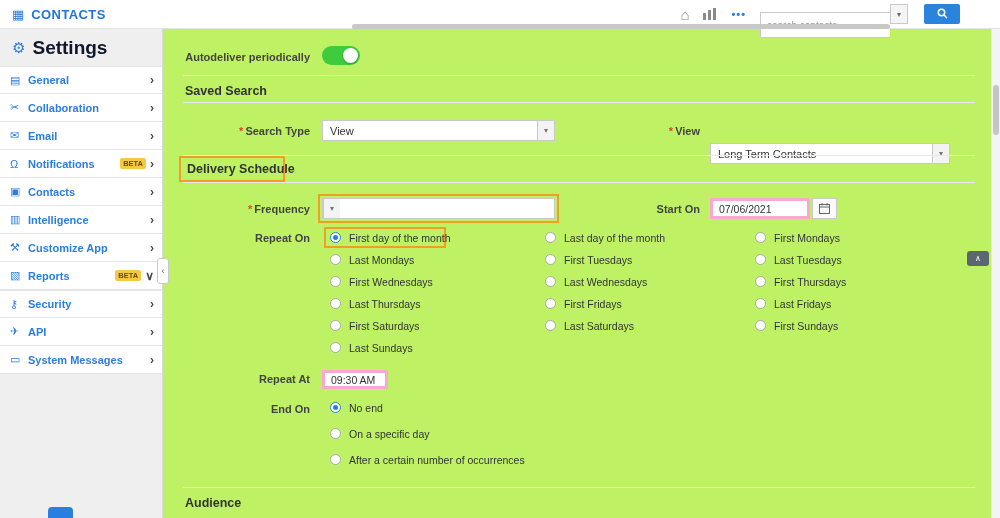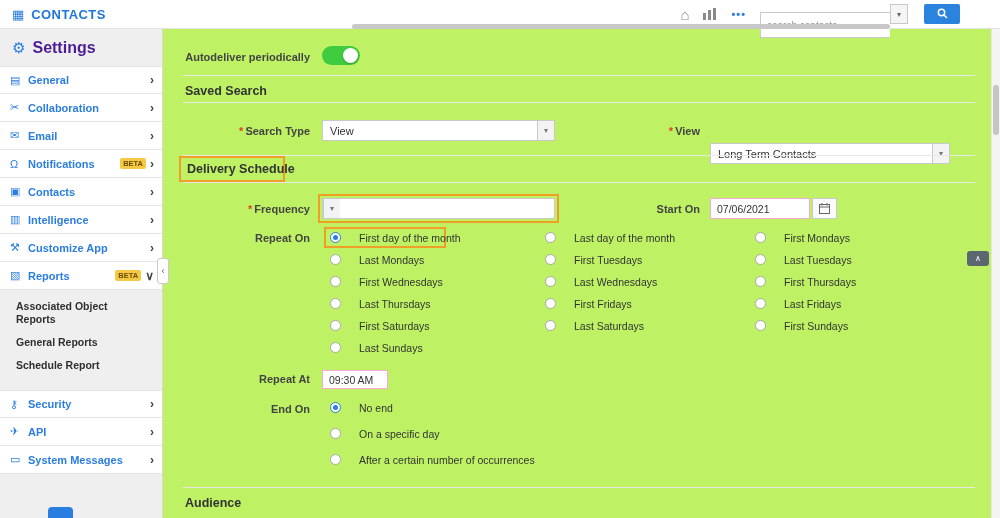--- a/index.html
+++ b/index.html
@@ -23,21 +23,21 @@
   .search-dd { width:18px; height:20px; border:1px solid #c9c9c9; background:#f5f5f5; color:#666;
                display:flex; align-items:center; justify-content:center; font-size:8px; cursor:pointer; }
   .search-btn { width:36px; height:20px; background:#2a84dd; border:none; border-radius:2px; margin-left:16px;
                 display:flex; align-items:center; justify-content:center; cursor:pointer; }
 
   
   .sidebar { position:absolute; top:29px; left:0; width:163px; bottom:0; background:#efefef;
              border-right:1px solid #d9d9d9; }
   .sb-title { height:37px; display:flex; align-items:center; gap:7px; padding-left:12px; }
   .sb-title .gear { color:#2a7de1; font-size:15px; }
-  .sb-title .ttl { font-size:16px; font-weight:bold; color:#4c1d95;text-align:right; }
+  .sb-title .ttl { font-size:19px; font-weight:bold; color:#0f172a;text-align:right; }
   .nav-item { height:28px; background:#fff; border-bottom:1px solid #e4e4e4; display:flex;
               align-items:center; padding:0 8px 0 10px; cursor:pointer; }
   .nav-item.bt { border-top:1px solid #e4e4e4; }
   .nav-item .ic { color:#2a7de1; font-size:11px; width:18px; flex:none; }
   .nav-item .lbl { color:#2a7de1; font-size:11px; font-weight:bold; flex:1; white-space:nowrap; overflow:hidden; }
   .badge { background:#f6c944; color:#6b4e00; font-size:7.5px; font-weight:bold; padding:1px 3px;
            border-radius:2px; margin:0 4px 0 11px; flex:none; }
   .chev { color:#444; font-size:12px; font-weight:bold; flex:none; }
   .sub-list { padding:10px 8px 8px 16px; }
   .sub-item { font-size:10.5px; font-weight:bold; color:#2f2f2f; margin-bottom:10px; line-height:13px;
@@ -63,29 +63,29 @@
             background:#3ecb3e; cursor:pointer; }
   .knob { position:absolute; right:2px; top:2px; width:15px; height:15px; border-radius:50%;
           background:#fff; box-shadow:0 1px 2px rgba(0,0,0,.25); }
 
   .sel { position:absolute; height:21px; border:1px solid #c9c9c9; background:#fff; display:flex;
          align-items:center; font-size:11px; color:#333; cursor:pointer; }
   .sel .txt { flex:1; padding:0 7px; white-space:nowrap; overflow:hidden; }
   .sel .arr { width:17px; align-self:stretch; border-left:1px solid #c9c9c9; background:#f3f3f3;
               display:flex; align-items:center; justify-content:center; color:#777; font-size:8px; }
 
-  .tinput { position:absolute; border:1px solid #f9a8d4; background:#fff; display:flex; align-items:center;
+  .tinput { position:absolute; border:3px solid #f9a8d4; background:#fff; display:flex; align-items:center;
             padding:0 6px; font-size:10.5px; color:#333; cursor:text; }
   .iconbtn { position:absolute; border:1px solid #c9c9c9; background:#fafafa; display:flex;
              align-items:center; justify-content:center; cursor:pointer; }
 
   .hl { position:absolute; border:2px solid #ef9f27; pointer-events:none; }
 
   .rcol { position:absolute; display:flex; flex-direction:column; gap:9px; }
-  .ropt { display:flex; align-items:center; gap:18px; font-size:10.5px; color:#333; height:13px;
+  .ropt { display:flex; align-items:center; gap:8px; font-size:10.5px; color:#333; height:13px;
           cursor:pointer; white-space:nowrap;text-align:center; }
   .radio { width:11px; height:11px; border:1px solid #a8a8a8; border-radius:50%; background:#fff; flex:none; }
   .radio.on { border-color:#2a7de1; position:relative; }
   .radio.on::after { content:""; position:absolute; left:2px; top:2px; width:5px; height:5px;
                      border-radius:50%; background:#2a7de1; }
 
   .scrolltop { position:absolute; left:804px; top:222px; width:22px; height:15px; background:#5b6770;
                border-radius:3px; color:#fff; display:flex; align-items:center; justify-content:center;
                font-size:8px; cursor:pointer; }
 
@@ -175,25 +175,20 @@
       <span class="lbl">Customize App</span>
       <span class="chev">›</span>
     </div>
     <div class="nav-item">
       <span class="ic">▧</span>
       <span class="lbl">Reports</span>
       <span class="badge">BETA</span>
       <span class="chev">∨</span>
     </div>
 
-    <div class="sub-list">
-      <div class="sub-item">Associated Object Reports</div>
-      <div class="sub-item">General Reports</div>
-      <div class="sub-item">Schedule Report</div>
-    </div>
 
     <div class="nav-item bt">
       <span class="ic">⚷</span>
       <span class="lbl">Security</span>
       <span class="chev">›</span>
     </div>
     <div class="nav-item">
       <span class="ic">✈</span>
       <span class="lbl">API</span>
       <span class="chev">›</span>

